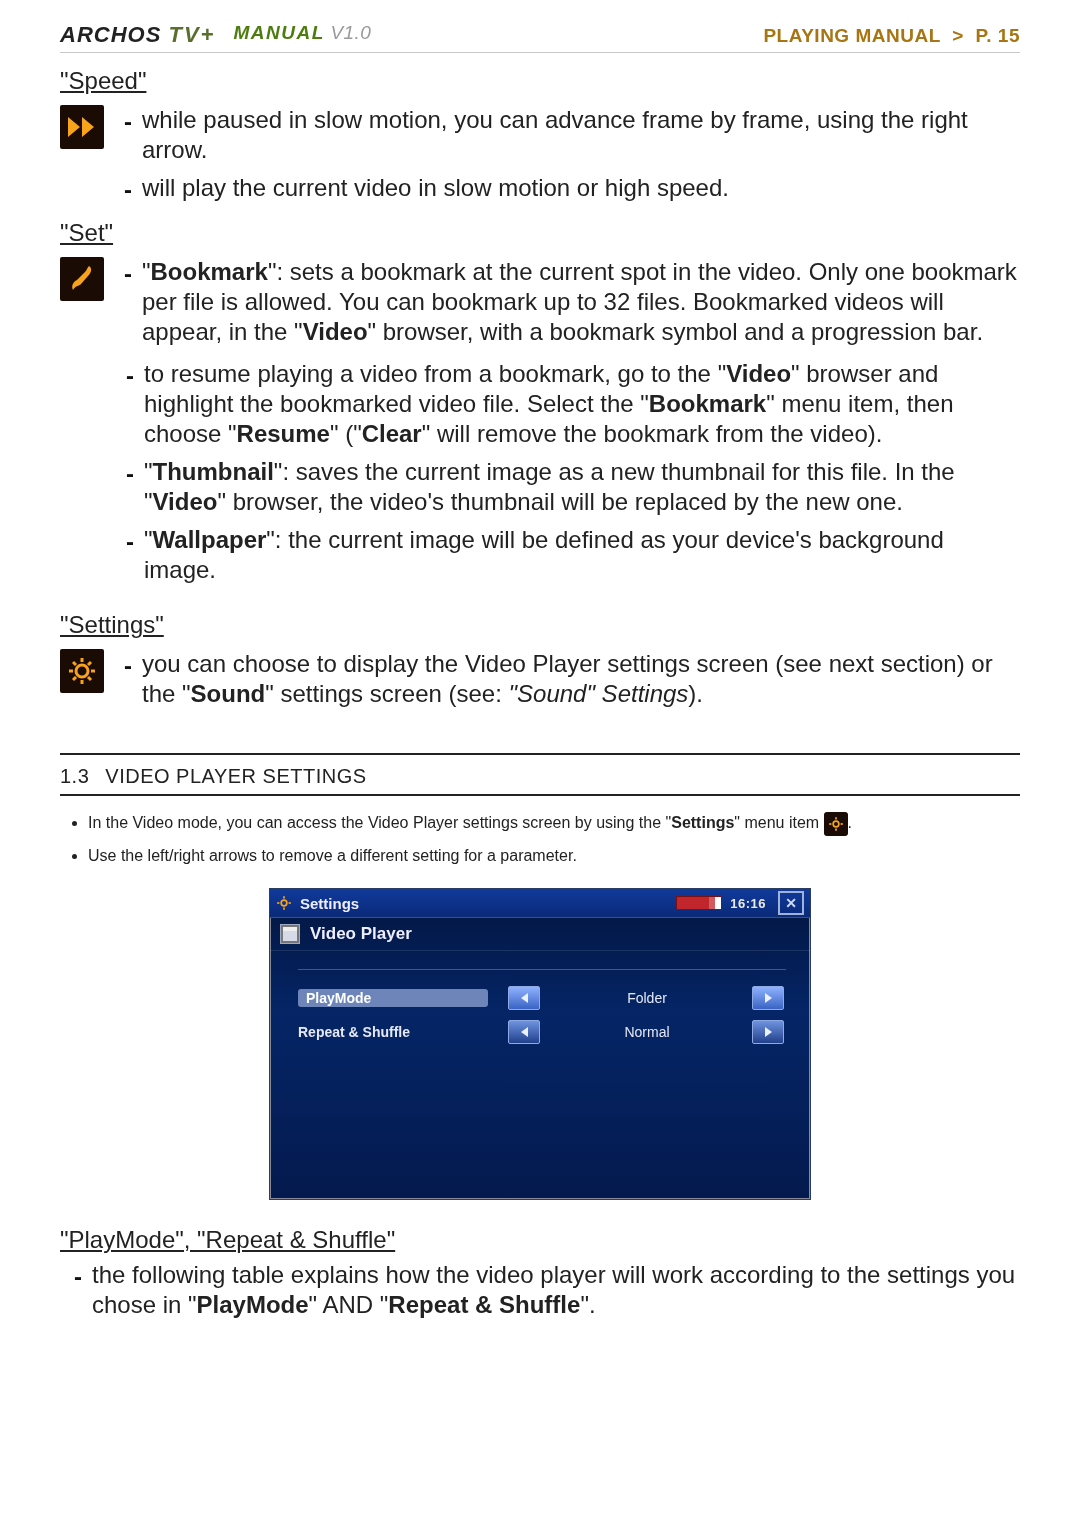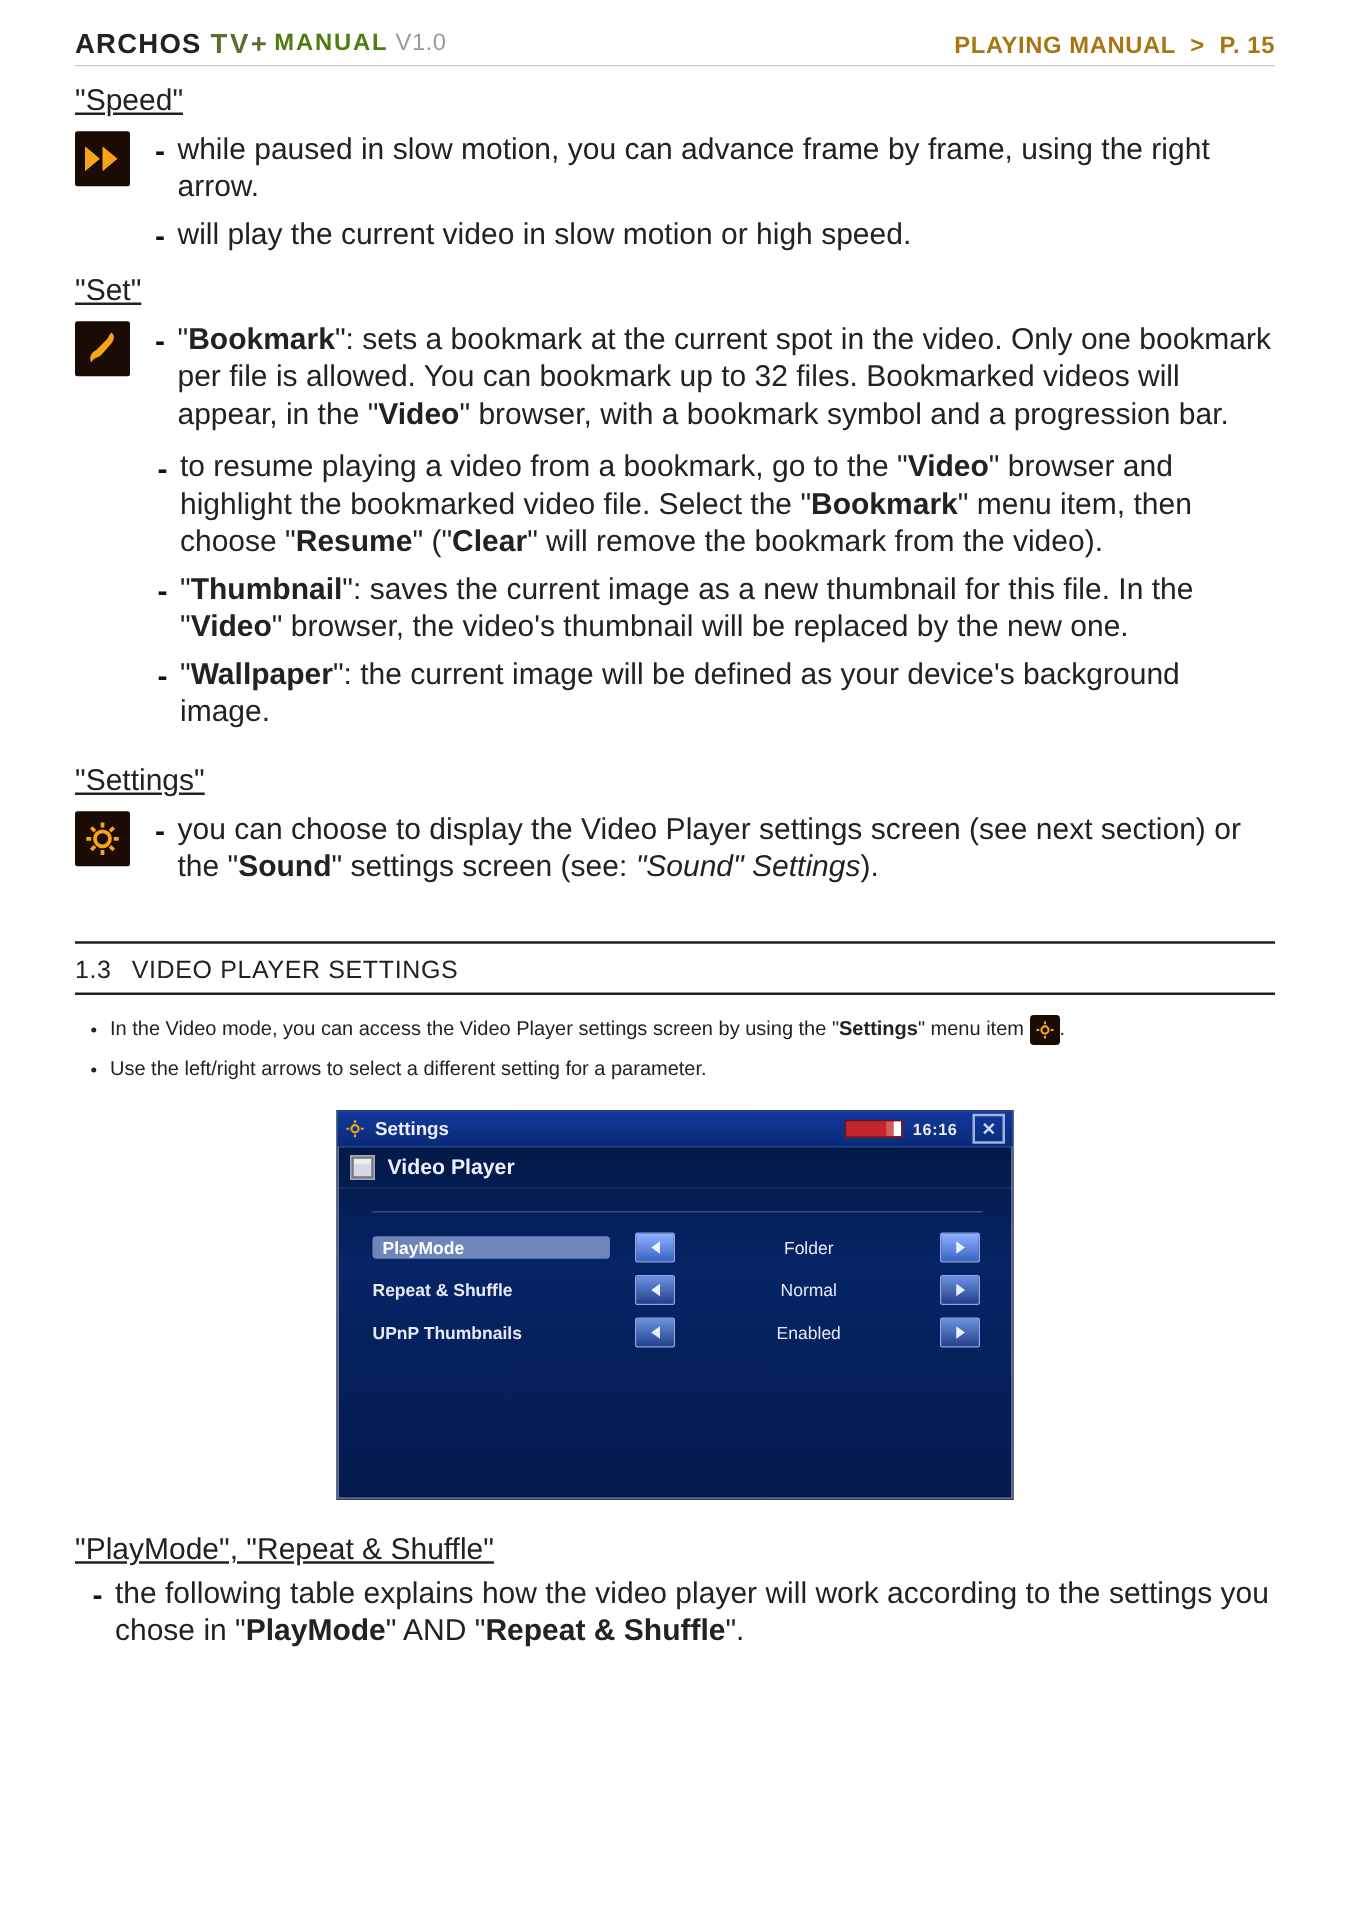--- a/index.html
+++ b/index.html
@@ -25,21 +25,21 @@
     position:relative;
   }
   
   .hdr{
     display:flex;
     align-items:baseline;
     justify-content:space-between;
     font-size:19px;
     letter-spacing:.4px;
   }
-  .hdr-left{display:flex;align-items:center;gap:4px;}
+  .hdr-left{display:flex;align-items:flex-start;gap:18px;font-style:italic;}
   .brand{font-weight:900;font-family:Arial,sans-serif;font-size:22px;letter-spacing:1px;}
   .brand-sub{color:var(--accent2);font-weight:900;letter-spacing:2px;}
   .manual{color:#9a9a9a;}
   .manual b{color:#4d7c0f;font-weight:800;letter-spacing:1.5px;}
   .hdr-right{color:var(--accent);font-weight:800;letter-spacing:.5px;}
   .hdr-right .sep{margin:0 6px;color:var(--accent);}
   .rule{border:none;border-top:1px solid #c8c8c8;margin:4px 0 14px 0;}
 
   
   .feature-name{
@@ -243,21 +243,21 @@
             <circle cx="14" cy="14" r="5" fill="none" stroke="#f7a31b" stroke-width="3"></circle>
             <g stroke="#f7a31b" stroke-width="3">
               <line x1="14" y1="2" x2="14" y2="6"></line>
               <line x1="14" y1="22" x2="14" y2="26"></line>
               <line x1="2" y1="14" x2="6" y2="14"></line>
               <line x1="22" y1="14" x2="26" y2="14"></line>
             </g>
           </svg>
         </span><span>.</span>
   </li>
-  <li>Use the left/right arrows to select a different setting for a parameter.</li>
+  <li>Use the left/right arrows to remove a different setting for a parameter.</li>
 </ul>
 
 <div class="figwrap">
   <div class="device-screen">
     <div class="ds-top">
       <span class="gear">
         <svg width="16" height="16" viewBox="0 0 28 28">
               <circle cx="14" cy="14" r="5" fill="none" stroke="#f7a31b" stroke-width="3"></circle>
               <g stroke="#f7a31b" stroke-width="3">
                 <line x1="14" y1="2" x2="14" y2="6"></line>
@@ -293,30 +293,20 @@
             <div class="ds-row">
               <span class="ds-label">Repeat &amp; Shuffle</span>
               <span class="ds-btn">
                 <span class="tri l"></span>
               </span>
               <span class="ds-val">Normal</span>
               <span class="ds-btn">
                 <span class="tri r"></span>
               </span>
             </div>
-            <div class="ds-row">
-              <span class="ds-label">UPnP Thumbnails</span>
-              <span class="ds-btn">
-                <span class="tri l"></span>
-              </span>
-              <span class="ds-val">Enabled</span>
-              <span class="ds-btn">
-                <span class="tri r"></span>
-              </span>
-            </div>
           </div>
     </div>
   </div>
 </div>
 
 <div class="feature-name">"PlayMode", "Repeat &amp; Shuffle"</div>
 <ul class="dashlist" style="margin-left:14px">
   <li>
         <span class="cont">
     <span>the following table explains how the video player will work according to the settings you chose in "</span><span class="b">PlayMode</span><span>" AND "</span><span class="b">Repeat &amp; Shuffle</span><span>".</span>

